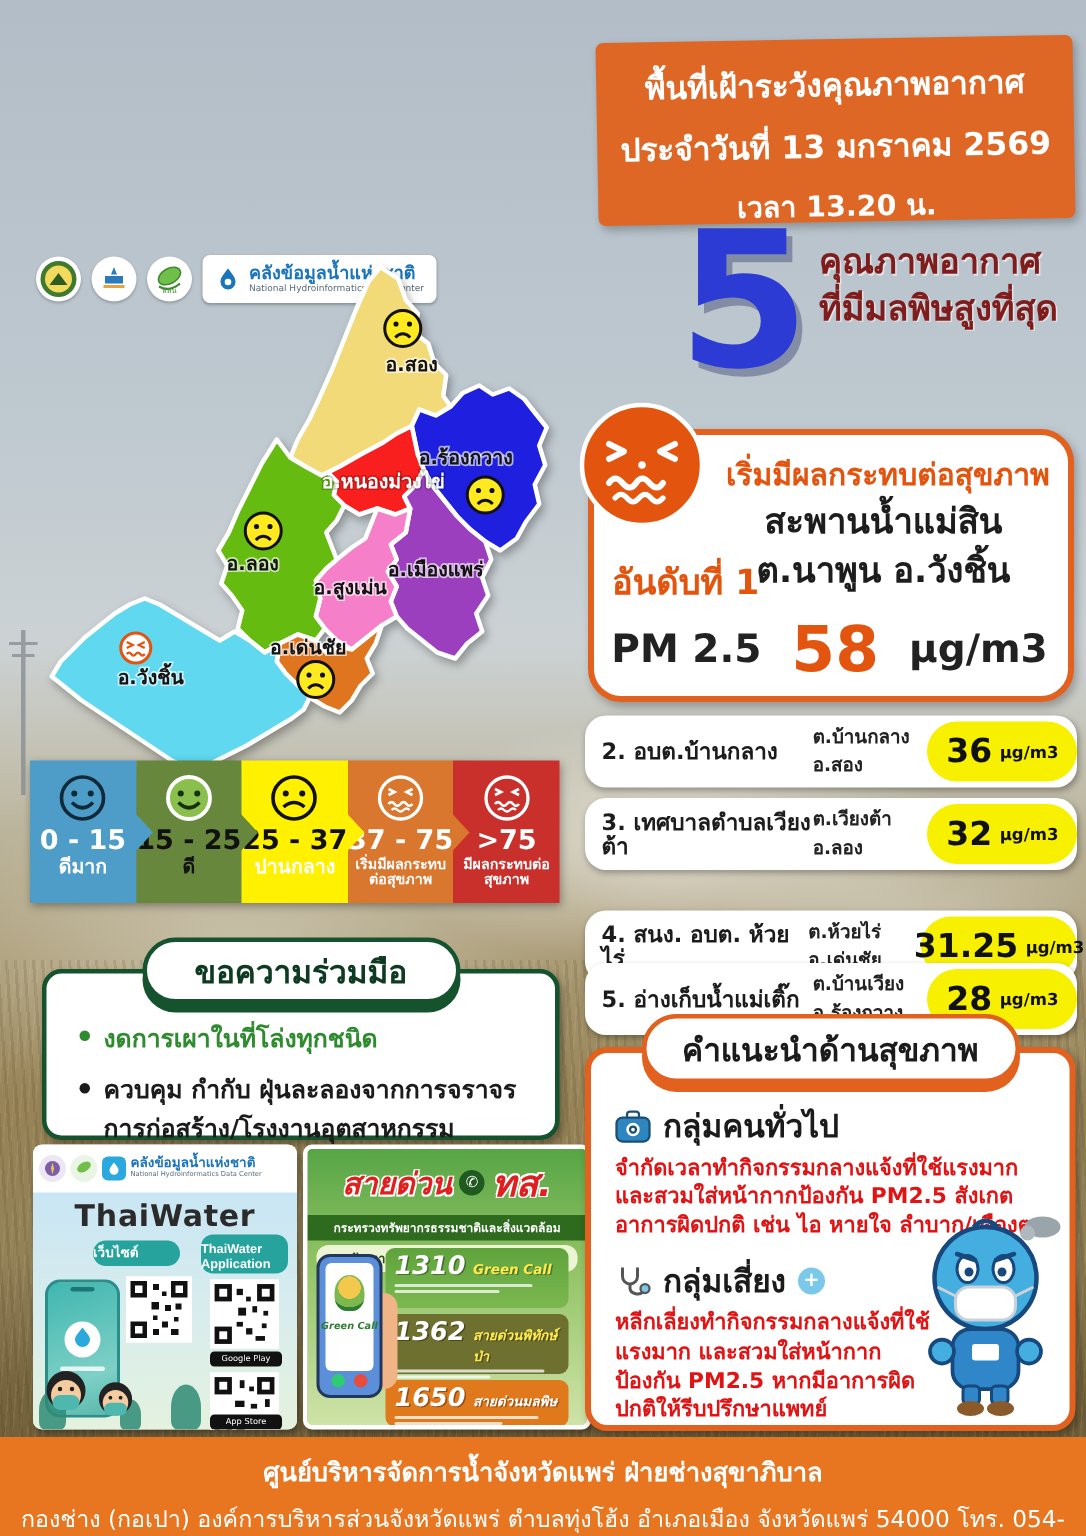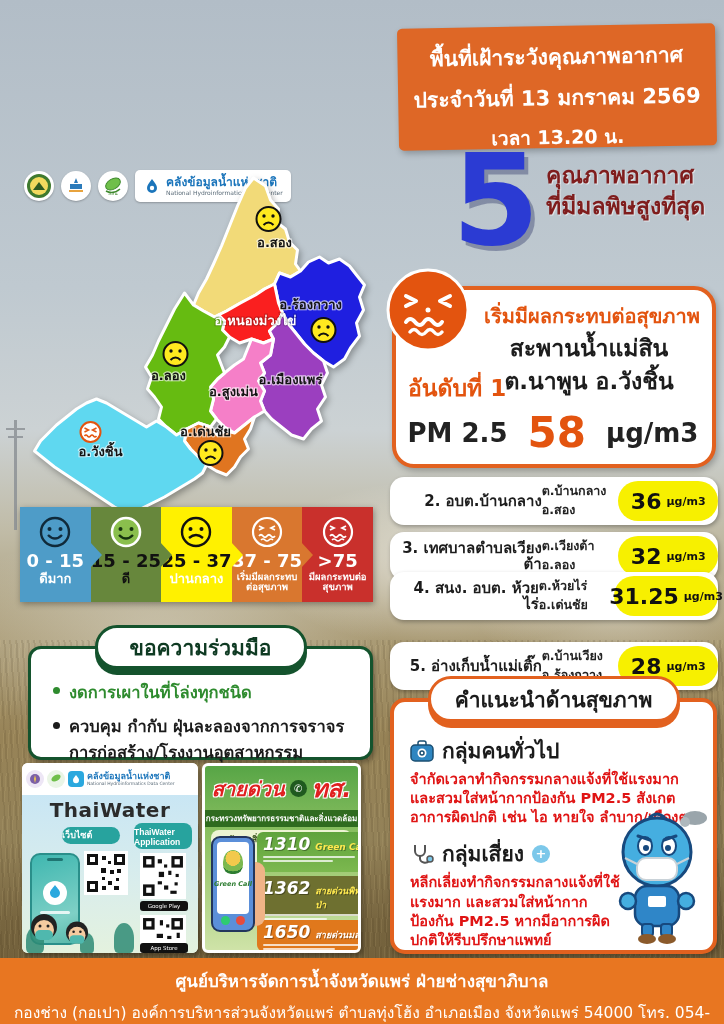--- a/index.html
+++ b/index.html
@@ -57,21 +57,21 @@
   .rank1 .status { position:absolute; left:76px; top:10px; width:240px; text-align:center; color:#E3540F; font-size:20px; font-weight:800; }
   .rank1 .station { position:absolute; left:70px; top:42px; width:246px; text-align:center; color:#1d1d1d; font-size:23px; font-weight:800; line-height:1.45; }
   .rank1 .rlab { position:absolute; left:12px; top:80px; color:#E3540F; font-size:23px; font-weight:800; }
   .rank1 .val-row { position:absolute; left:0; right:2px; top:118px; display:flex; justify-content:center; align-items:center; gap:20px; }
   .rank1 .pm { font-size:26px; color:#222; font-weight:600; }
   .rank1 .v { font-size:42px; color:#E3540F; font-weight:800; }
   .rank1 .u { font-size:26px; color:#222; font-weight:600; }
 
   
   .rrow { position:absolute; left:390px; width:328px; height:48px; background:#fff; border-radius:14px; box-shadow:1px 2px 4px rgba(0,0,0,.3); display:flex; align-items:center; }
-  .rrow .name { width:158px; padding-left:11px; font-size:15px; font-weight:800; color:#1c1c1c; line-height:1.1;text-align:right; }
+  .rrow .name { width:158px; padding-left:11px; font-size:15px; font-weight:800; color:#1c1c1c; line-height:1.1; }
   .rrow .sub { width:78px; font-size:12.5px; font-weight:600; color:#222; line-height:1.5; }
   .rrow .pill { margin-left:2px; width:104px; height:40px; background:#F7F000; border-radius:20px; display:flex; align-items:center; justify-content:center; gap:5px; }
   .rrow .pill .v { font-size:22px; font-weight:800; color:#111; }
   .rrow .pill .u { font-size:11px; font-weight:800; color:#111; }
 
   
   .legend { position:absolute; left:20px; top:507px; width:353px; height:95px; display:flex; filter:drop-shadow(1px 2px 3px rgba(0,0,0,.35)); }
   .seg { position:relative; flex:1; text-align:center; color:#fff; }
   .seg svg { display:block; margin:8px auto 2px; }
   .seg .r { font-size:18px; font-weight:800; line-height:1.1; }
@@ -109,21 +109,21 @@
   .qr svg { display:block; }
   .badge { position:absolute; width:48px; height:10px; background:#111; border-radius:3px; color:#fff; font-size:5.5px; text-align:center; line-height:10px; }
   .tw .phone { position:absolute; left:8px; top:58px; width:50px; height:92px; border-radius:10px; background:linear-gradient(160deg,#3FB7B0,#7ED0C6 70%,#57b7a8); border:2px solid #2a8f8a; }
   .tw .phone .cam { position:absolute; left:50%; top:3px; transform:translateX(-50%); width:16px; height:3px; border-radius:2px; background:#1f7572; }
   .tw .phone .drop { position:absolute; left:50%; top:26px; transform:translateX(-50%); width:24px; height:24px; border-radius:50%; background:#fff; }
   .tw .phone .pl { position:absolute; left:50%; top:56px; transform:translateX(-50%); width:30px; height:3px; background:rgba(255,255,255,.8); border-radius:2px; }
   .tw .kid { position:absolute; }
   .tw .tree { position:absolute; bottom:0; border-radius:50% 50% 20% 20%; background:#2E8B74; opacity:.85; }
 
   
-  .hl { position:absolute; left:202px; top:763px; width:159px; height:190px; border-radius:6px; overflow:hidden; background:linear-gradient(180deg,#57A546 0%,#8FC263 40%,#CFE3A8 100%); box-shadow:2px 3px 5px rgba(0,0,0,.35); border:3px solid #fff; }
+  .hl { position:absolute; left:202px; top:763px; width:192px; height:190px; border-radius:6px; overflow:hidden; background:linear-gradient(180deg,#57A546 0%,#8FC263 40%,#CFE3A8 100%); box-shadow:2px 3px 5px rgba(0,0,0,.35); border:3px solid #fff; }
   .hl .trow { display:flex; align-items:center; justify-content:center; gap:5px; padding-top:3px; }
   .hl .t1 { font-size:20px; font-weight:800; font-style:italic; color:#E02020; text-shadow:-1px -1px 0 #fff,1px -1px 0 #fff,-1px 1px 0 #fff,1px 1px 0 #fff; }
   .hl .t2 { font-size:24px; font-weight:800; font-style:italic; color:#E02020; text-shadow:-1px -1px 0 #fff,1px -1px 0 #fff,-1px 1px 0 #fff,1px 1px 0 #fff; }
   .hl .pic { width:17px; height:17px; border-radius:50%; background:#1F5A1F; color:#fff; font-size:10px; line-height:17px; text-align:center; }
   .hl .band1 { margin-top:2px; background:#2F6B1F; color:#fff; font-size:8px; font-weight:700; text-align:center; padding:2px 0; }
   .hl .band2 { margin:3px 6px 0; background:#EDF4D3; color:#2d4a12; font-size:8.5px; font-weight:700; text-align:center; border-radius:8px; padding:2px 0; }
   .hl .hrow { position:absolute; left:52px; width:122px; border-radius:6px; padding:2px 6px; }
   .hl .hr1 { top:66px; height:40px; background:linear-gradient(180deg,#5FA33C,#7CB84F); }
   .hl .hr2 { top:110px; height:40px; background:#6E7030; }
   .hl .hr3 { top:154px; height:31px; background:#E0781C; }
@@ -304,21 +304,21 @@
     <div class="name">3. เทศบาลตำบลเวียงต้า</div>
     <div class="sub">
       <div>ต.เวียงต้า</div>
       <div>อ.ลอง</div>
     </div>
     <div class="pill">
       <span class="v">32</span>
       <span class="u">µg/m3</span>
     </div>
   </div>
-  <div class="rrow" style="top:572px">
+  <div class="rrow" style="top:607px">
     <div class="name">4. สนง. อบต. ห้วยไร่</div>
     <div class="sub">
       <div>ต.ห้วยไร่</div>
       <div>อ.เด่นชัย</div>
     </div>
     <div class="pill">
       <span class="v">31.25</span>
       <span class="u">µg/m3</span>
     </div>
   </div>

